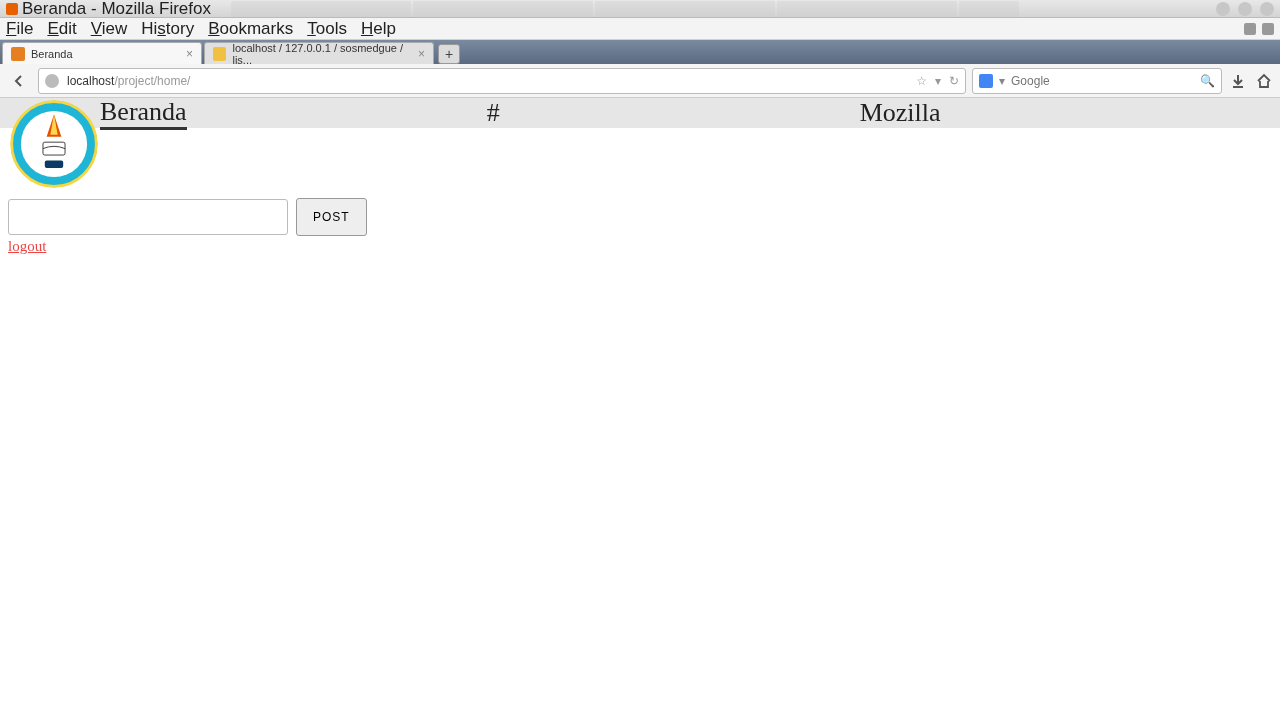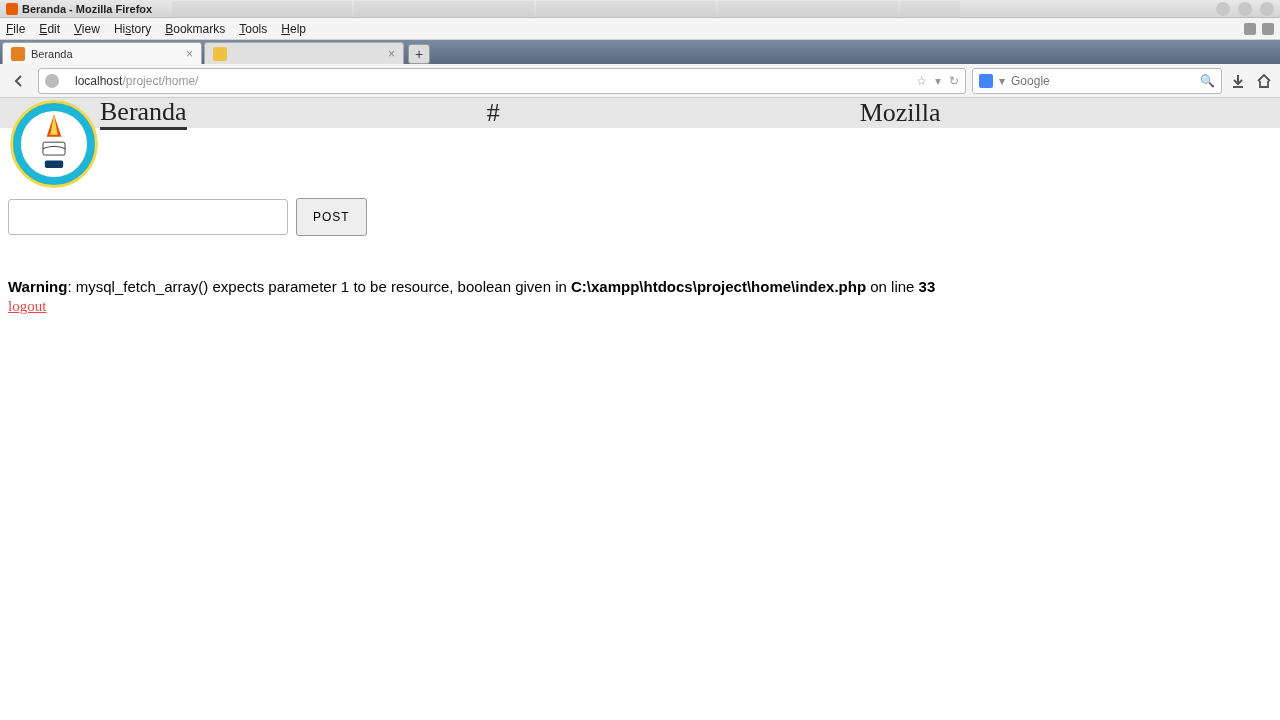--- a/index.html
+++ b/index.html
@@ -1,46 +1,46 @@
 <!DOCTYPE html>
 <html><head>
 <meta charset="utf-8">
 <style>
 * { margin: 0; padding: 0; box-sizing: border-box; font-family: "Segoe UI", Tahoma, sans-serif; }
 body { width: 1280px; height: 720px; background: #fff; overflow: hidden; font-size: 12px; }
 
 
 .titlebar { height: 18px; background: linear-gradient(#e8e8e8,#d4d4d4); display: flex; align-items: center; padding: 0 6px; border-bottom: 1px solid #bbb; }
 .titlebar .ff-icon { width: 12px; height: 12px; background: #e66000; border-radius: 2px; margin-right: 4px; display:inline-block; }
-.titlebar .title { font-size: 11px; color: #222; font-weight: bold; }
+.titlebar .title { font-size: 17px; color: #222; }
 .titlebar .os-tabs { display:flex; margin-left: 20px; gap:0; }
 .titlebar .os-tab { width: 180px; height:16px; background:#ccc; border-radius:2px 2px 0 0; margin-right:2px; opacity:.35; }
 .titlebar .win-btns { margin-left: auto; display: flex; gap: 8px; }
 .titlebar .win-btn { width: 14px; height: 14px; border-radius: 50%; background: #c7c7c7; }
 
 
 .menubar { height: 22px; background: #f4f4f4; border-bottom: 1px solid #d0d0d0; display: flex; align-items: center; padding: 0 6px; gap: 14px; }
-.menubar span { font-size: 12px; color: #222; cursor: default; }
+.menubar span { font-size: 17px; color: #222; cursor: default; }
 .menubar span u { text-decoration: underline; }
 .menubar .right-icons { margin-left:auto; display:flex; gap:6px; }
 .menubar .sq { width:12px; height:12px; background:#999; border-radius:2px; }
 
 
 .tabstrip { height: 24px; background: linear-gradient(#7a8aa0,#5a6a80); display: flex; align-items: flex-end; padding: 0 2px; }
 .btab { height: 22px; background: #f7f7f7; border: 1px solid #aaa; border-bottom: none; border-radius: 3px 3px 0 0; display: flex; align-items: center; padding: 0 8px; font-size: 11px; color: #333; min-width: 200px; max-width: 230px; margin-right: 2px; position: relative; }
 .btab.inactive { background: #e0e0e0; }
 .btab .favicon { width: 14px; height: 14px; border-radius: 2px; margin-right: 6px; display:inline-block; background:#e67e22; }
 .btab .favicon.pma { background:#f0c040; }
 .btab .close { margin-left: auto; color: #888; font-size: 12px; cursor:pointer; }
 .newtab { width: 22px; height: 20px; background: #dcdcdc; border: 1px solid #999; border-radius: 3px; display:flex; align-items:center; justify-content:center; font-size:14px; color:#444; margin-left:2px; cursor:pointer; }
 
 
 .navbar { height: 34px; background: #f4f4f4; border-bottom: 1px solid #ccc; display: flex; align-items: center; padding: 0 6px; gap: 6px; }
 .nav-btn { width: 26px; height: 26px; display:flex; align-items:center; justify-content:center; border-radius:3px; cursor:pointer; color:#555; }
-.urlbar { flex: 1; height: 26px; background: #fff; border: 1px solid #bbb; border-radius: 3px; display:flex; align-items:center; padding: 0 6px; gap:16px; }
+.urlbar { flex: 1; height: 26px; background: #fff; border: 1px solid #bbb; border-radius: 3px; display:flex; align-items:center; padding: 0 6px; gap:8px; }
 .urlbar .globe { width:14px; height:14px; border-radius:50%; background:#bbb; }
 .urlbar .url { font-size: 12px; color:#333; }
 .urlbar .url .gray { color:#999; }
 .urlbar .tail { margin-left:auto; display:flex; gap:8px; align-items:center; color:#999; }
 .searchbox { width: 250px; height: 26px; background:#fff; border:1px solid #bbb; border-radius:3px; display:flex; align-items:center; padding:0 6px; gap:6px; }
 .searchbox .g { width:14px; height:14px; background:#4285f4; border-radius:2px; display:inline-block; }
 .searchbox input { border:none; outline:none; font-size:12px; flex:1; color:#a21caf; background:transparent; }
 .searchbox .mag { color:#777; }
 .tool-icon { width:20px; height:20px; display:flex; align-items:center; justify-content:center; color:#555; cursor:pointer; }
 
@@ -97,20 +97,21 @@
 </div>
 
 <div class="tabstrip">
   <div class="btab">
     <span class="favicon"></span>
     <span>Beranda</span>
     <span class="close">×</span>
   </div>
   <div class="btab inactive">
     <span class="favicon pma"></span>
+    <span>localhost / 127.0.0.1 / sosmedgue / lis...</span>
     <span class="close">×</span>
   </div>
   <div class="newtab">+</div>
 </div>
 
 <div class="navbar">
   <div class="nav-btn">
     <svg width="16" height="16" viewBox="0 0 16 16">
         <path d="M10 3 L5 8 L10 13" stroke="#555" stroke-width="2" fill="none"></path>
       </svg>
@@ -164,17 +165,14 @@
       <rect x="40" y="68" width="20" height="8" rx="2" fill="#0b3a66"></rect>
       <circle cx="50" cy="50" r="46" fill="none" stroke="#f5d742" stroke-width="3"></circle>
     </svg>
   </div>
 
   <div class="post-row">
     <input type="text" style="">
     <button>POST</button>
   </div>
 
-  <div class="msg">
-    <b>Warning</b><span>: mysql_fetch_array() expects parameter 1 to be resource, boolean given in </span><b>C:\xampp\htdocs\project\home\index.php</b><span> on line </span><b>33</b>
-  </div>
   <a class="logout">logout</a>
 </div>
 
 </body></html>

